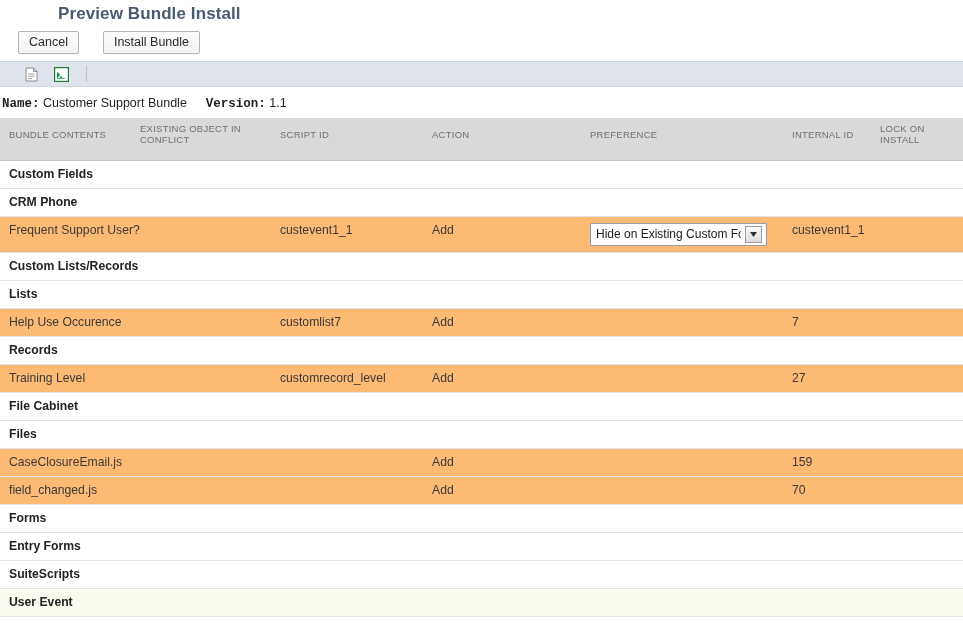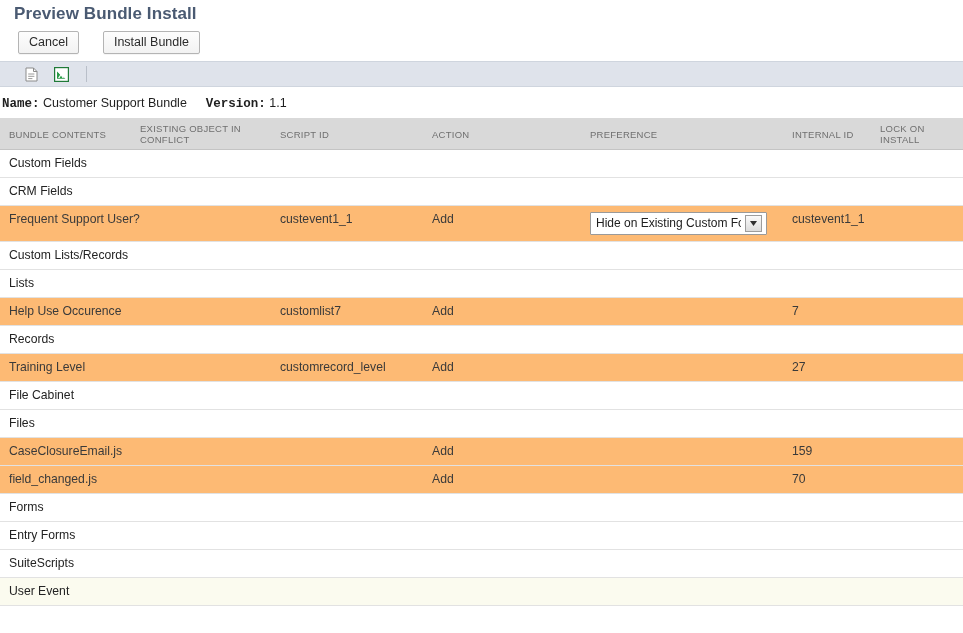--- a/index.html
+++ b/index.html
@@ -17,20 +17,21 @@
     -webkit-font-smoothing: antialiased;
   }
 
   #page-title {
     font-size: 17px;
     font-weight: bold;
     color: #4a5a72;
     padding: 3px 0 0 14px;
     letter-spacing: 0.1px;
     line-height: 22px;
+    margin-left: 44px;
   }
 
   #button-bar {
     padding: 6px 0 7px 18px;
     display: flex;
     gap: 24px;
   }
   .btn {
     font-family: "Liberation Sans", sans-serif;
     font-size: 12.5px;
@@ -86,35 +87,35 @@
     table-layout: fixed;
     font-size: 12px;
   }
   table.bundle thead th {
     background: #d9d9d9;
     color: #6f6f6f;
     font-size: 9.5px;
     font-weight: normal;
     letter-spacing: 0.25px;
     text-align: left;
-    padding: 5px 0 4px 0;
+    padding: 5px 0 15px 0;
     height: 18px;
     vertical-align: middle;
     border-bottom: 1px solid #c4c4c4;
   }
   table.bundle td {
     vertical-align: top;
     padding: 6px 0 6px 0;
     border-bottom: 1px solid #e2e2e2;
     color: #3a3a3a;
     font-size: 12.2px;
     line-height: 15px;
   }
   tr.section-row td {
-    font-weight: normal;
+    font-weight: bold;
     color: #232323;
     background: #ffffff;
   }
   tr.data-row td {
     background: #fdba74;
   }
   tr.highlight-row td {
     background: #fbfbef;
   }
 
@@ -224,21 +225,21 @@
       <th class="col-pref">PREFERENCE</th>
       <th class="col-internal">INTERNAL ID</th>
       <th class="col-lock">LOCK ON INSTALL</th>
     </tr>
   </thead>
   <tbody id="table-body">
       <tr class="section-row">
         <td class="col-contents" colspan="7">Custom Fields</td>
       </tr>
       <tr class="section-row">
-        <td class="col-contents" colspan="7">CRM Fields</td>
+        <td class="col-contents" colspan="7">CRM Phone</td>
       </tr>
       <tr class="data-row">
         <td class="col-contents">Frequent Support User?</td>
         <td class="col-conflict"></td>
         <td class="col-script">custevent1_1</td>
         <td class="col-action">Add</td>
         <td class="col-pref"><div class="pref-select">
             <span class="sel-text">Hide on Existing Custom Forms</span>
             <span class="pref-arrow">
               <svg width="7" height="5" viewBox="0 0 7 5">

